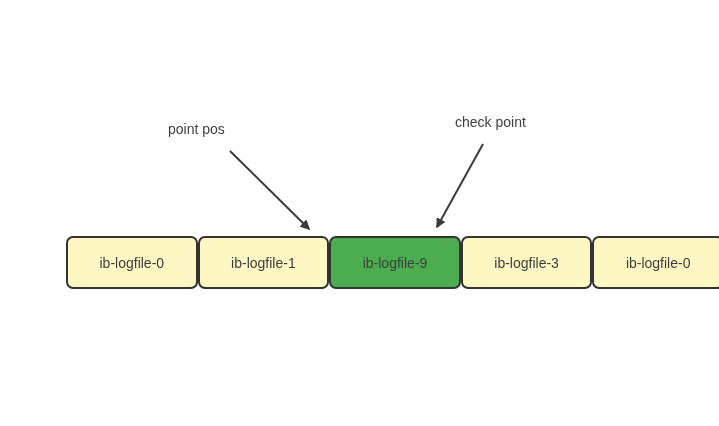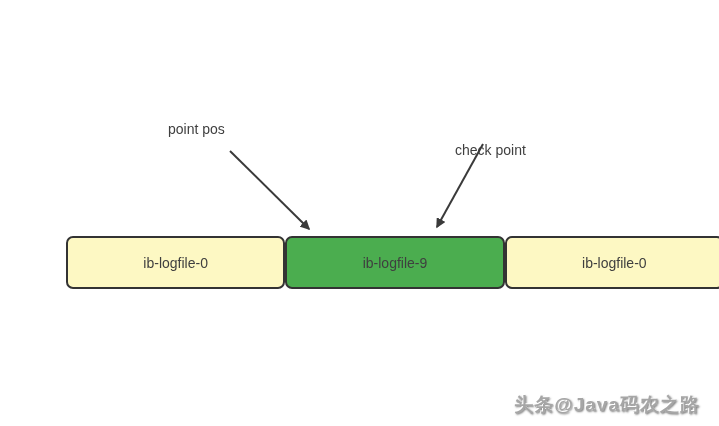--- a/index.html
+++ b/index.html
@@ -15,21 +15,21 @@
     background: #ffffff;
     overflow: hidden;
   }
   .annotation-label {
     position: absolute;
     font-size: 14px;
     color: var(--text, #3c3c3c);
     white-space: nowrap;
   }
   .write-pos-label  { left: 168px; top: 121px; }
-  .check-point-label{ left: 455px; top: 114px; margin-top: 28px; }
+  .check-point-label{ left: 455px; top: 114px; }
   .arrows-layer {
     position: absolute;
     left: 0; top: 0;
     width: 719px; height: 426px;
     pointer-events: none;
   }
   .segment-row {
     position: absolute;
     left: 66px;
     top: 236px;
@@ -77,19 +77,20 @@
       <marker id="arrowhead" markerWidth="11" markerHeight="10" refX="8.5" refY="5" orient="auto" markerUnits="userSpaceOnUse">
         <path d="M0,0 L10,5 L0,10 Z" fill="#3a3a3a"></path>
       </marker>
     </defs>
     <line x1="230" y1="151" x2="309" y2="229" stroke="#3a3a3a" stroke-width="2" marker-end="url(#arrowhead)"></line>
     <line x1="483" y1="144" x2="437" y2="227" stroke="#3a3a3a" stroke-width="2" marker-end="url(#arrowhead)"></line>
   </svg>
 
   <div class="segment-row">
     <div class="segment">ib-logfile-0</div>
+    <div class="segment">ib-logfile-1</div>
     <div class="segment highlight">ib-logfile-9</div>
+    <div class="segment">ib-logfile-3</div>
     <div class="segment">ib-logfile-0</div>
   </div>
 
-  <div class="watermark">头条@Java码农之路</div>
 
 </div>
 
 </body></html>

